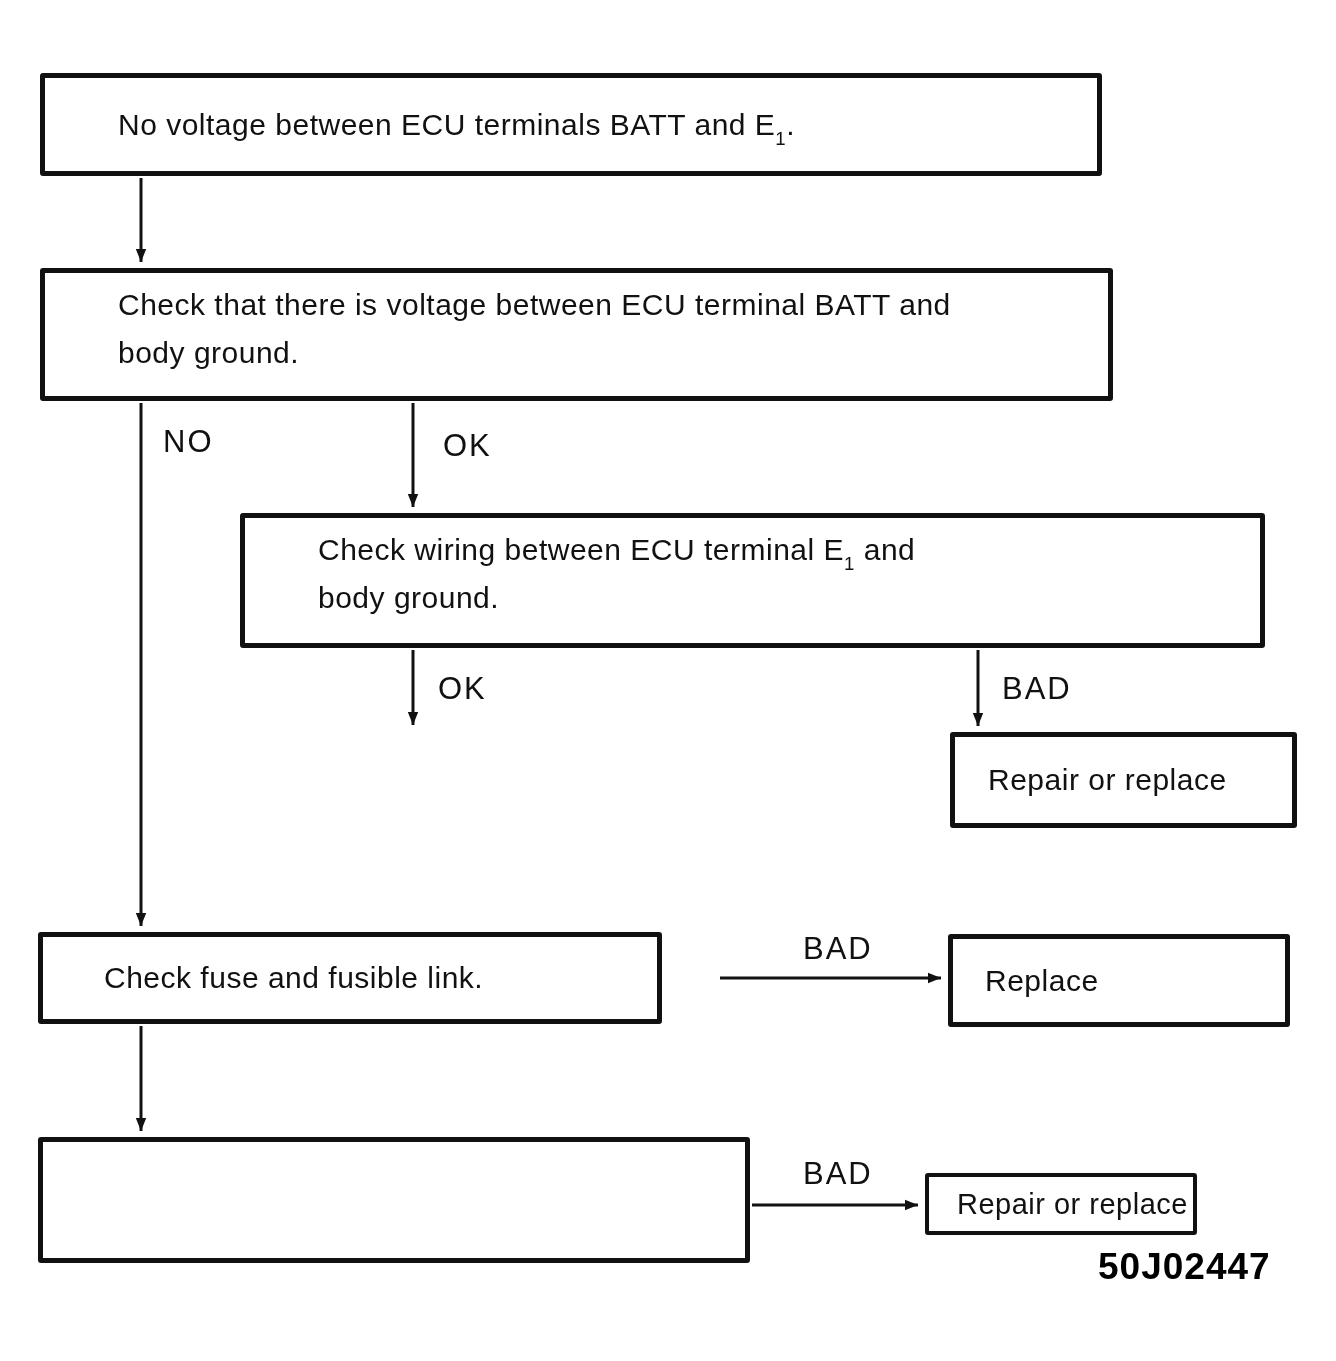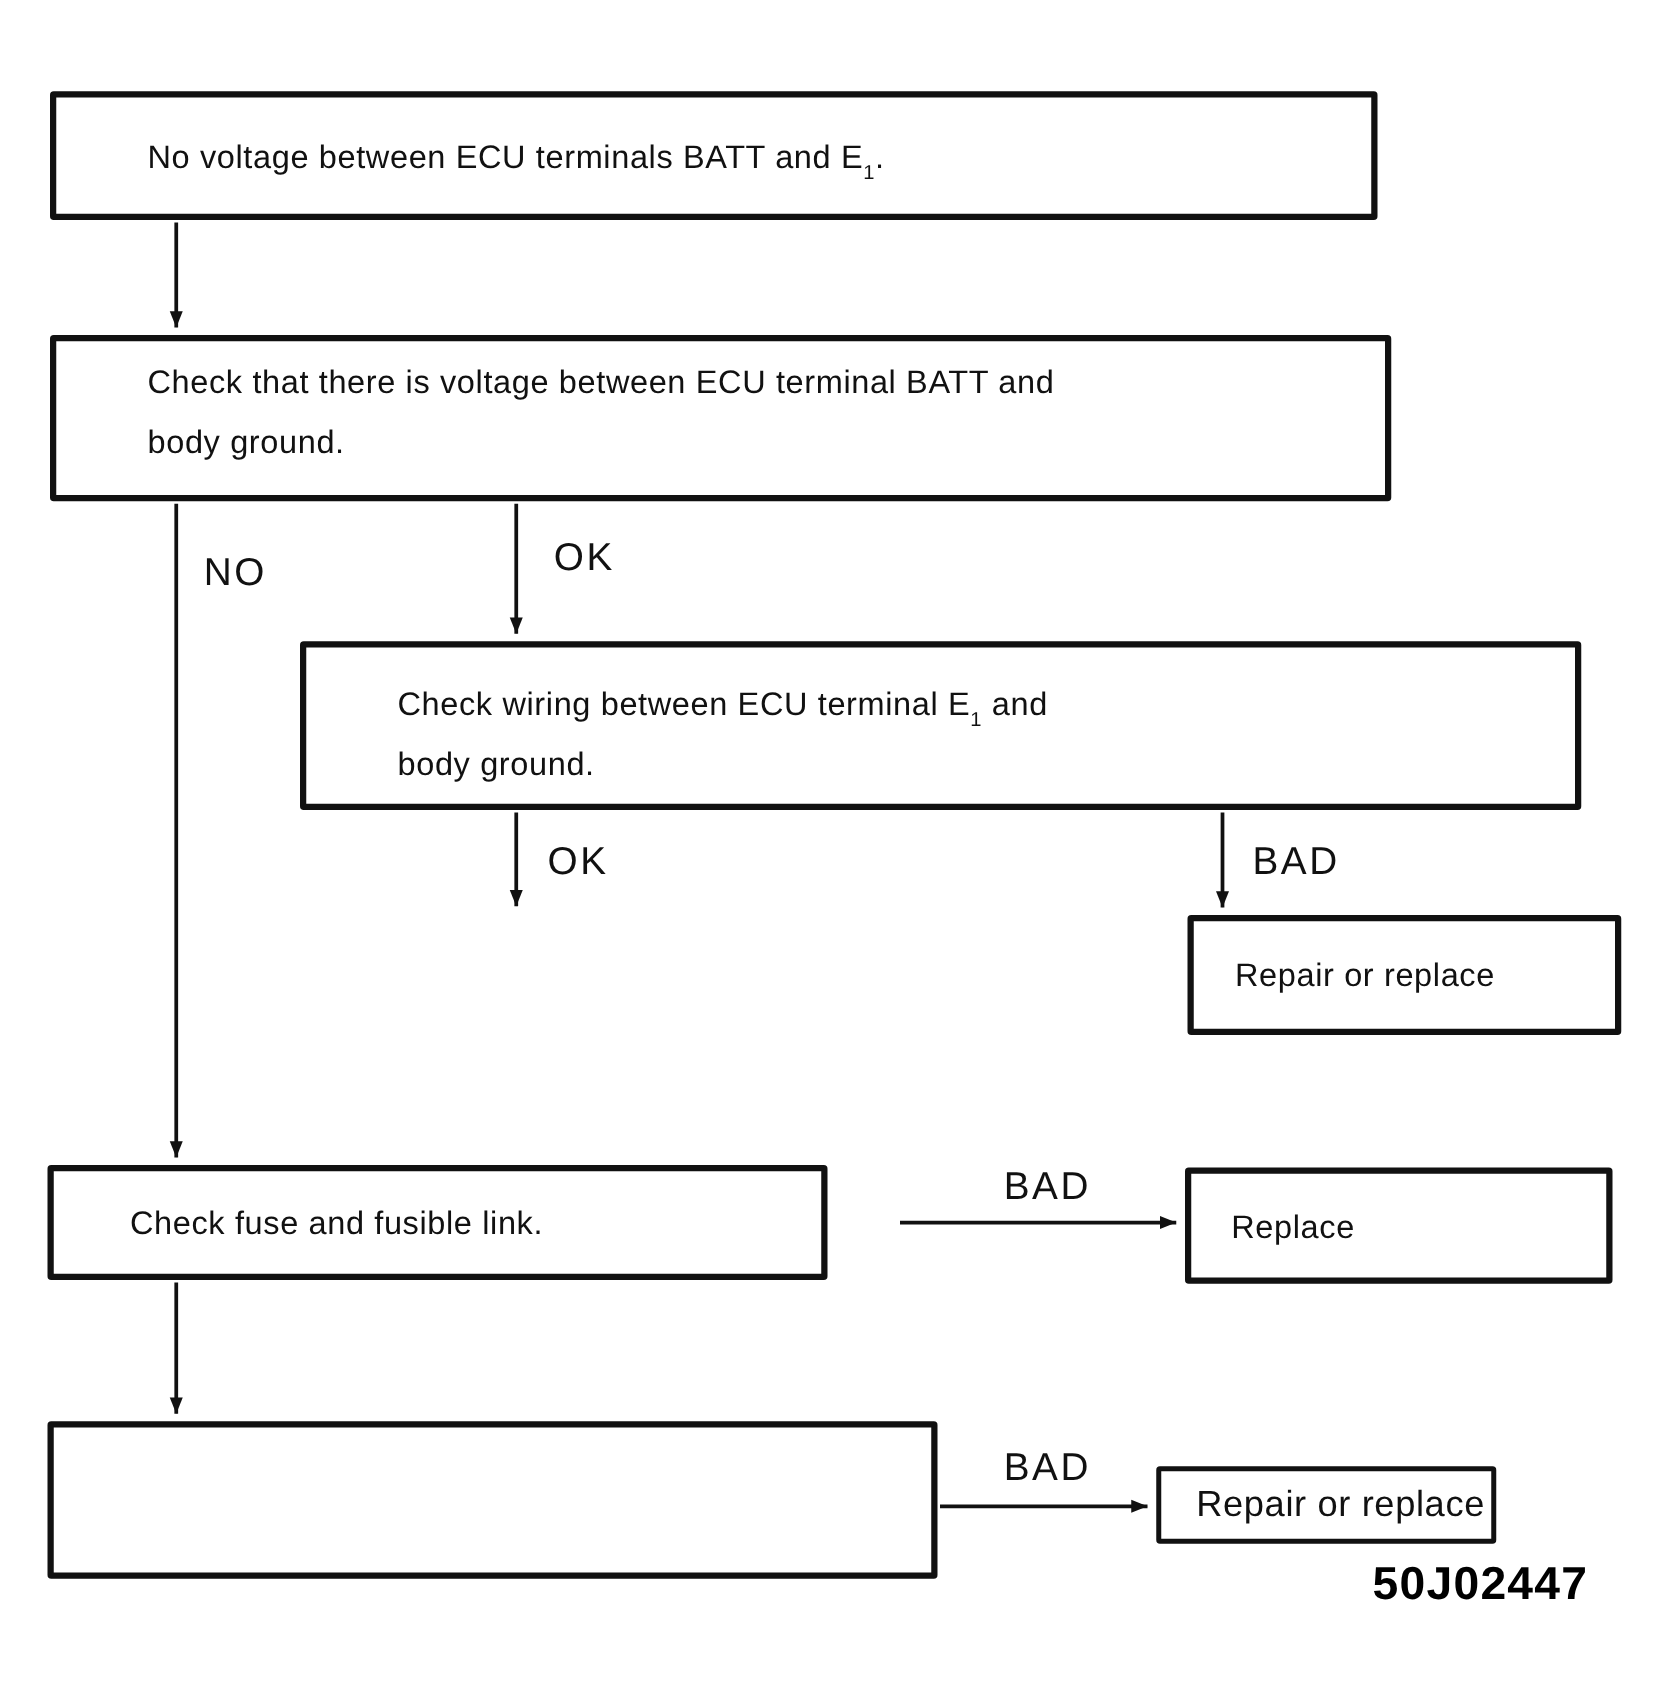--- a/index.html
+++ b/index.html
@@ -15,54 +15,54 @@
     font-family: "Liberation Sans", "DejaVu Sans", sans-serif;
     color: #111111;
     overflow: hidden;
   }
   .node {
     position: absolute;
     box-sizing: border-box;
     border: 5px solid #111111;
     border-radius: 3px;
     background: #ffffff;
-    font-size: 26px;
+    font-size: 30px;
     line-height: 48px;
     letter-spacing: 0.5px;
     color: #111111;
   }
   .node.vcenter {
     display: flex;
     align-items: center;
   }
   .node sub {
     font-size: 0.62em;
     line-height: 0;
     position: relative;
     bottom: -0.18em;
   }
   #node-start          { left: 40px;  top: 73px;   width: 1062px; height: 103px; padding-left: 73px; }
   #node-check-batt     { left: 40px;  top: 268px;  width: 1073px; height: 133px; padding: 8px 28px 0 73px; }
-  #node-check-wiring-e1{ left: 240px; top: 513px;  width: 1025px; height: 135px; padding: 21px 20px 0 73px; }
+  #node-check-wiring-e1{ left: 240px; top: 513px;  width: 1025px; height: 135px; padding: 8px 20px 0 73px; }
   #node-try-ecu        { left: 240px; top: 731px;  width: 552px;  height: 97px;  padding-left: 50px; }
   #node-repair-1       { left: 950px; top: 732px;  width: 347px;  height: 96px;  padding-left: 33px; }
   #node-check-fuse     { left: 38px;  top: 932px;  width: 624px;  height: 92px;  padding-left: 61px; }
   #node-replace        { left: 948px; top: 934px;  width: 342px;  height: 93px;  padding-left: 32px; }
   #node-check-wiring-f { left: 38px;  top: 1137px; width: 712px;  height: 126px; padding: 9px 20px 0 47px; }
   #node-repair-2       { left: 925px; top: 1173px; width: 272px;  height: 62px;  border-width: 4px; font-size: 29px; padding-left: 28px; }
 
   .blabel {
     position: absolute;
     font-size: 31px;
     line-height: 36px;
     letter-spacing: 2px;
     color: #111111;
     white-space: nowrap;
   }
-  #label-no    { left: 163px;  top: 440px; }
+  #label-no    { left: 163px;  top: 424px; }
   #label-ok-1  { left: 443px;  top: 428px; }
   #label-ok-2  { left: 438px;  top: 671px; }
   #label-bad-1 { left: 1002px; top: 671px; }
   #label-bad-2 { left: 803px;  top: 931px; }
   #label-bad-3 { left: 803px;  top: 1156px; }
 
   #figure-code {
     position: absolute;
     left: 1098px;
     top: 1246px;

